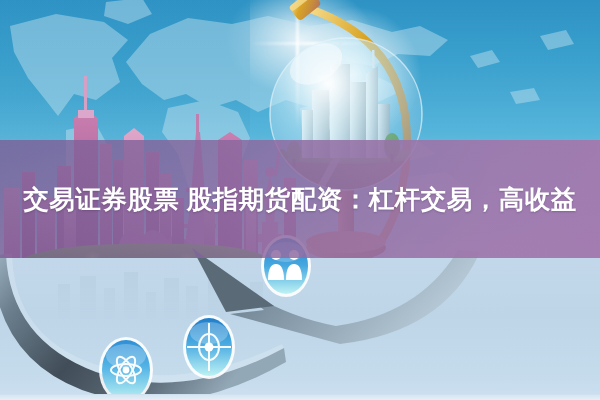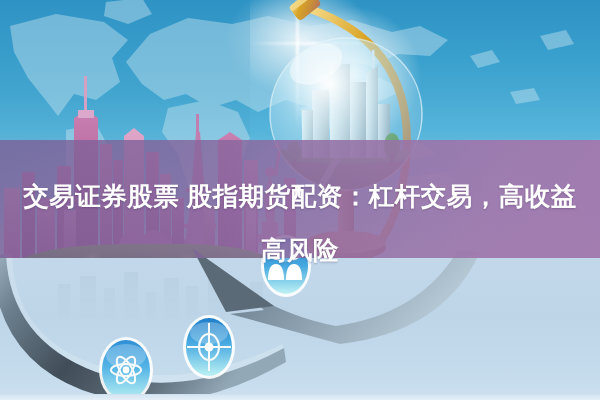--- a/index.html
+++ b/index.html
@@ -100,21 +100,20 @@
         rgba(124,94,150,.80) 0%,
         rgba(132,100,156,.82) 30%,
         rgba(150,113,166,.88) 62%,
         rgba(160,119,172,.93) 82%,
         rgba(162,121,174,.96) 100%);
   }
   .band-txt{
     position:absolute;left:0;top:140px;width:600px;height:118px;
     display:flex;flex-direction:column;align-items:center;justify-content:center;
     gap:14px;
-    margin-top:24px;
   }
   .line{
     color:#ffffff;font-weight:700;font-size:25.5px;line-height:40px;
     letter-spacing:.5px;white-space:nowrap;
     text-shadow:0 1px 2px rgba(60,40,80,.30);
   }
 
   
   .footer-strip{
     position:absolute;left:0;top:394px;width:600px;height:6px;
@@ -449,18 +448,17 @@
         <path d="M8 46 Q8 30 16 30 Q24 30 24 46 Z"></path>
         <circle cx="34" cy="21" r="5"></circle>
         <path d="M26 46 Q26 30 34 30 Q42 30 42 46 Z"></path>
       </g>
     </svg>
   </div>
 
   <div class="band"></div>
   <div class="band-txt">
     <div class="line">交易证券股票 股指期货配资：杠杆交易，高收益</div>
-    <div class="line">高风险</div>
   </div>
 
   <div class="footer-strip"></div>
 
 </div>
 
 </body></html>

